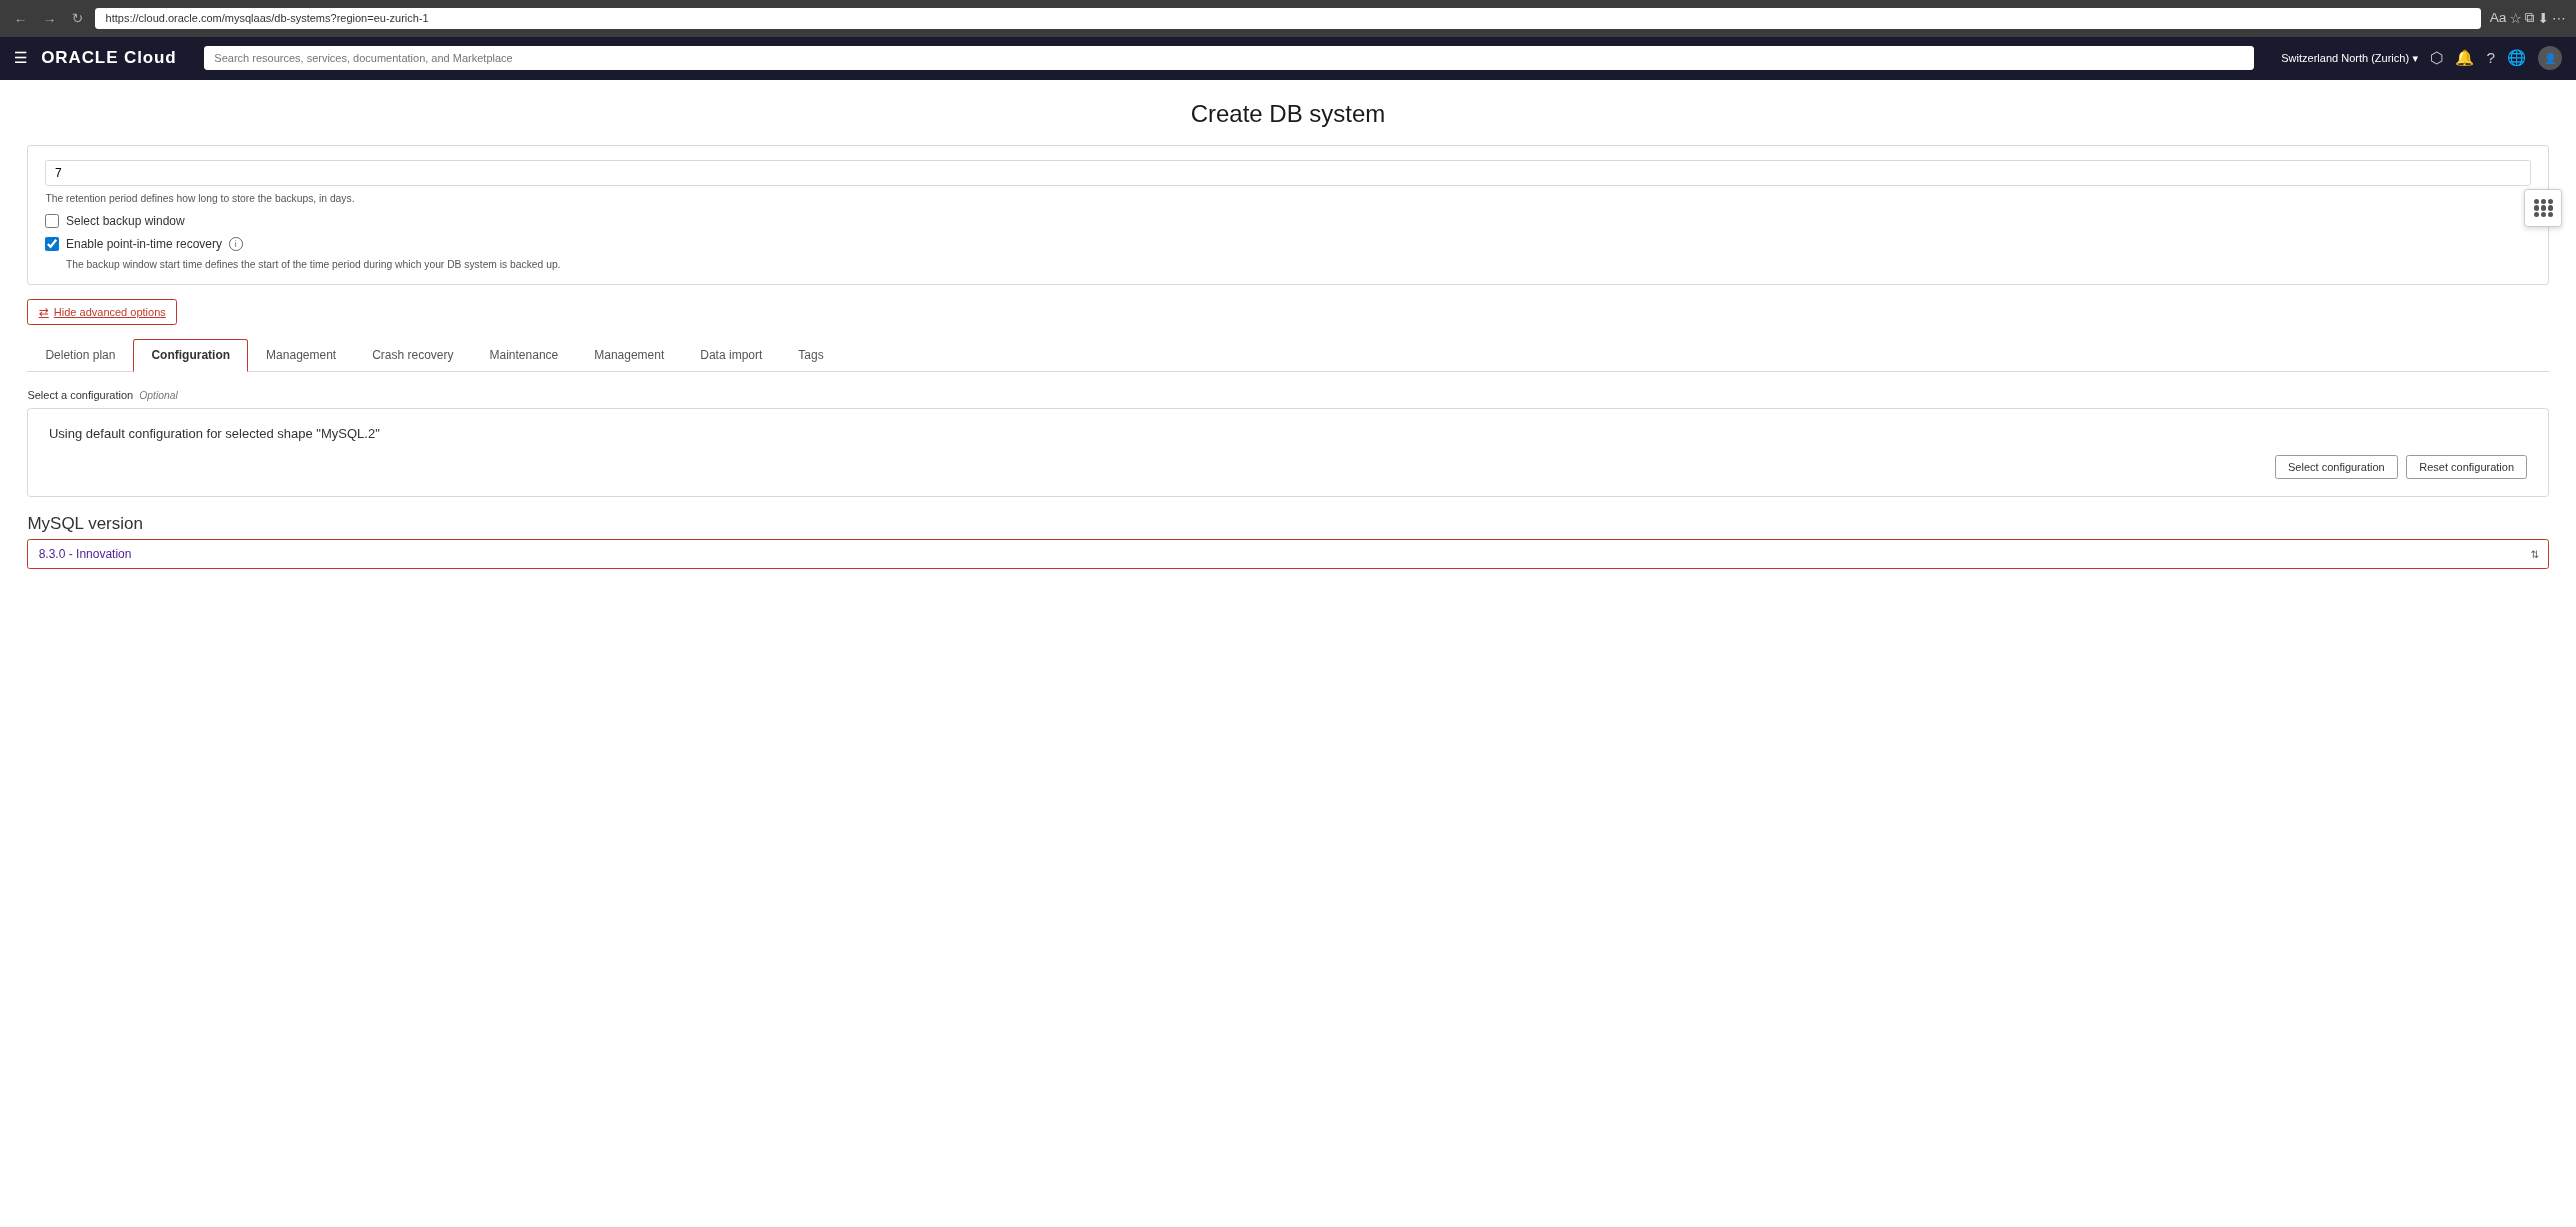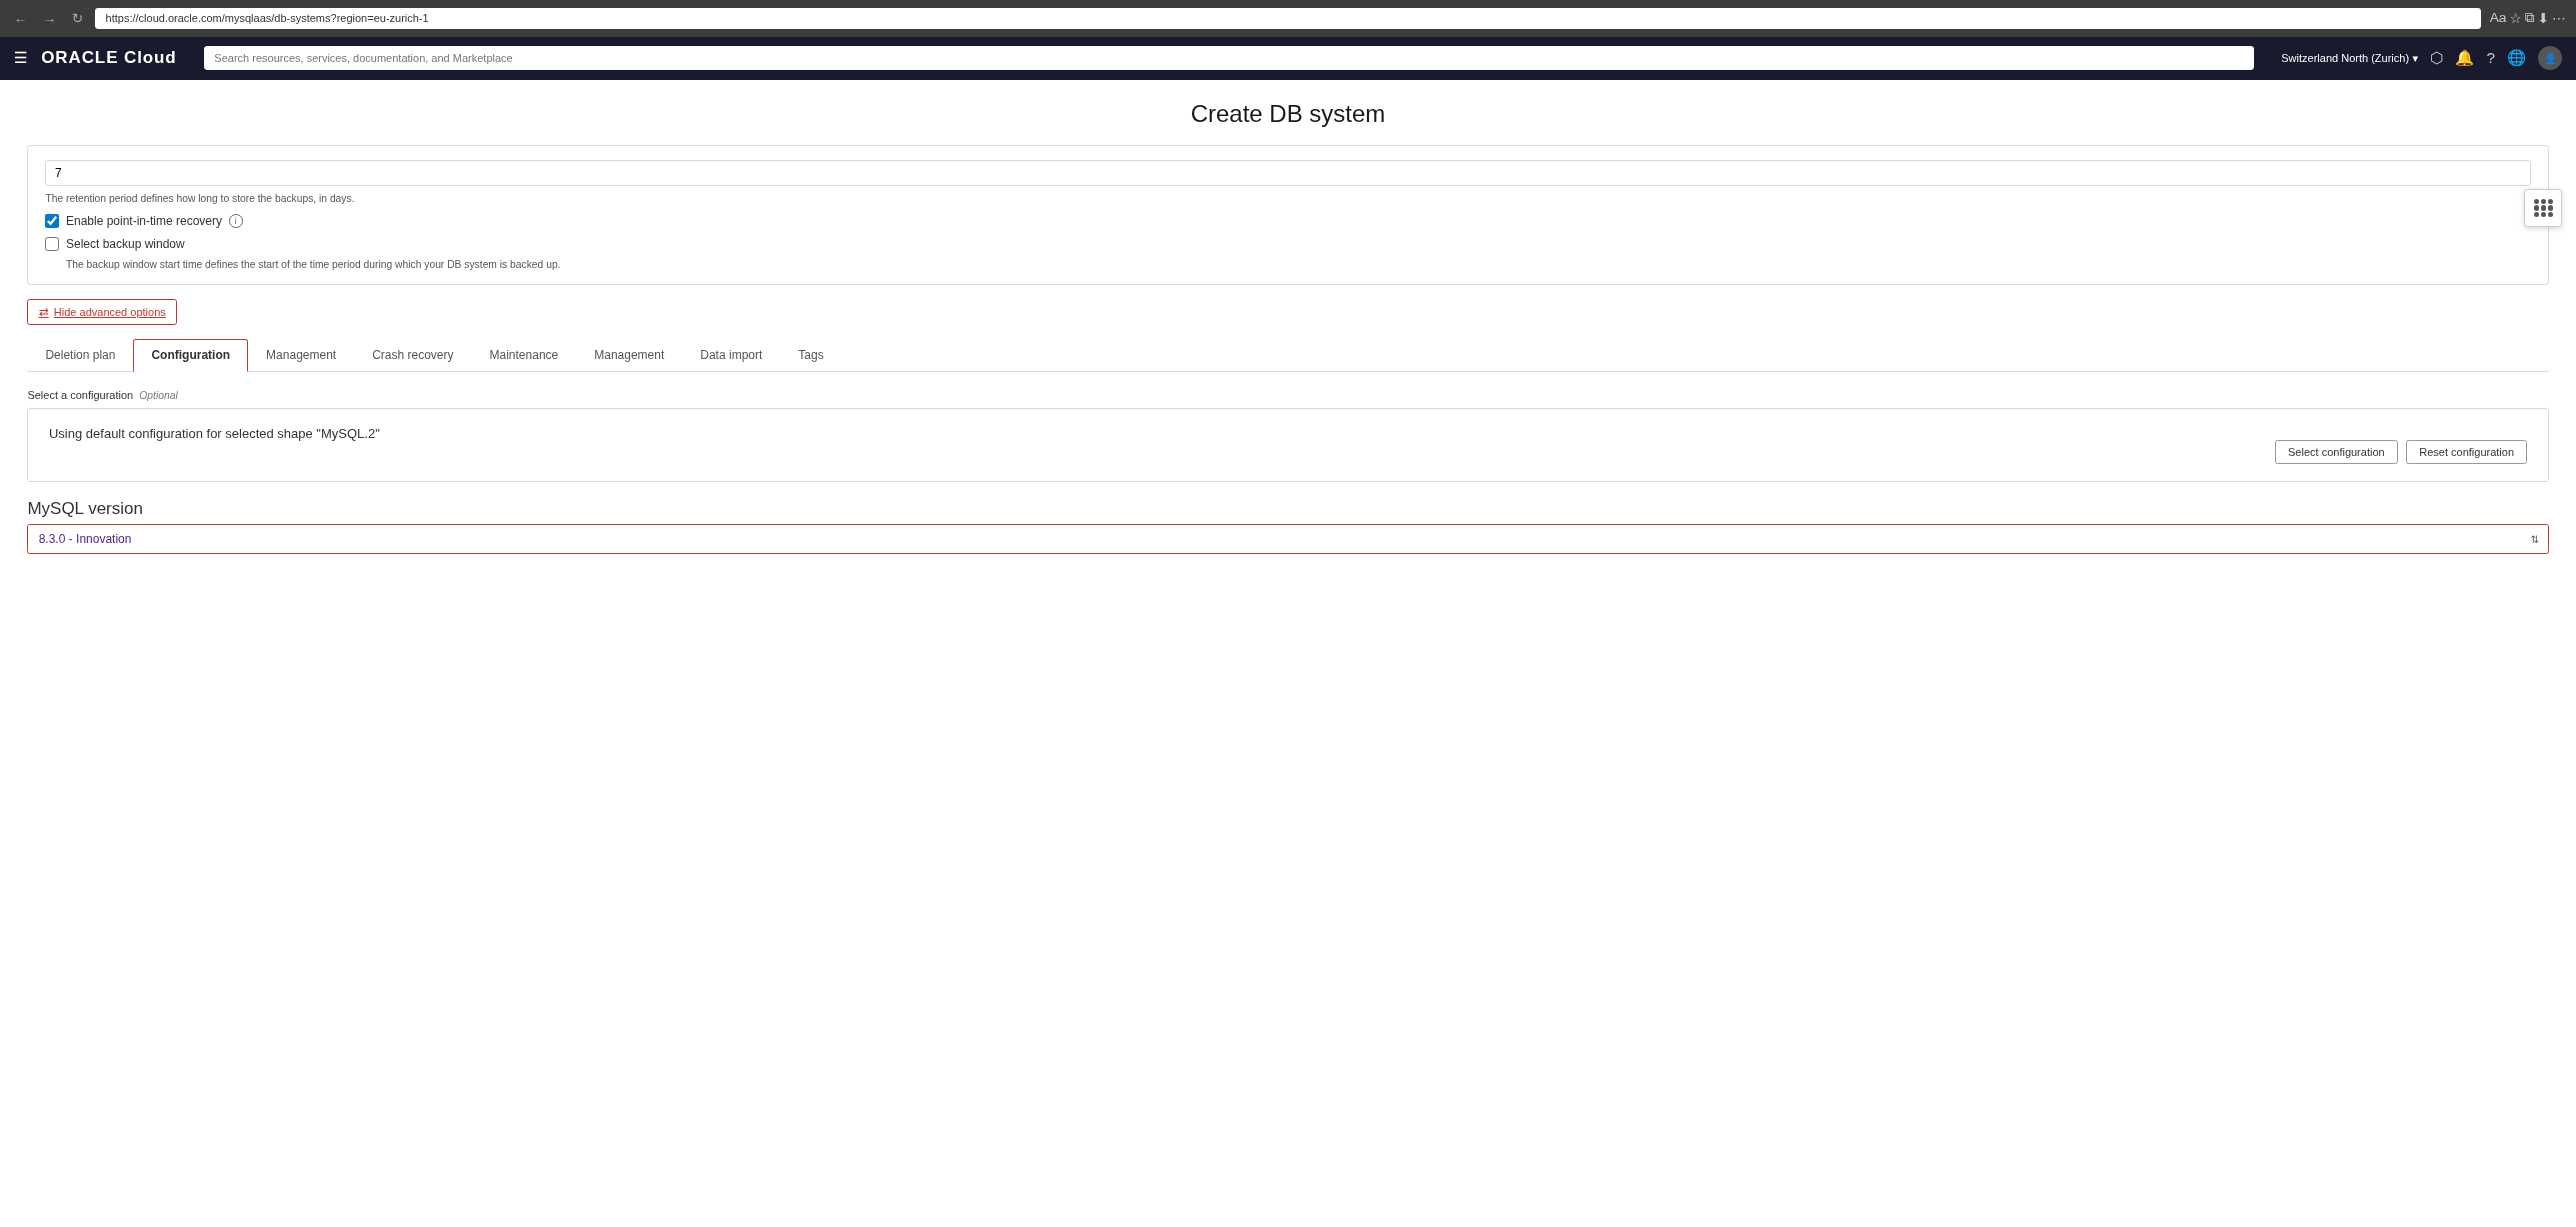--- a/index.html
+++ b/index.html
@@ -208,20 +208,21 @@
     }
 
     
     .config-box {
       border: 0.9px solid #d8d8d8;
       border-radius: 3.4px;
       padding: 17px 20.6px;
       margin-bottom: 17px;
       background: #fff;
       display: flex;
+      flex-direction: column;
     }
     .config-box-text {
       font-size: 13px;
       color: #333;
       flex: 1;
     }
     .config-box-actions {
       display: flex;
       justify-content: flex-end;
       gap: 8.6px;
@@ -346,28 +347,28 @@
 </div>
 
 <div class="main-content">
   <h1 class="page-title">Create DB system</h1>
 
   <div class="section-box">
     <input class="retention-input" type="text" value="7" style="">
     <p class="hint-text">The retention period defines how long to store the backups, in days.</p>
 
     <div class="checkbox-row">
+      <input type="checkbox" id="bw" style="">
+      <label for="bw" class="checkbox-label">Select backup window</label>
+    </div>
+
+    <div class="checkbox-row">
       <input type="checkbox" id="pitr" checked="" style="">
       <label for="pitr" class="checkbox-label">Enable point-in-time recovery</label>
       <span class="info-icon">i</span>
-    </div>
-
-    <div class="checkbox-row">
-      <input type="checkbox" id="bw" style="">
-      <label for="bw" class="checkbox-label">Select backup window</label>
     </div>
     <p class="backup-window-description">The backup window start time defines the start of the time period during which your DB system is backed up.</p>
   </div>
 
   <div class="advanced-options-row">
     <button class="advanced-options-btn">
       <span class="sliders-icon">⇄</span>
       <span>Hide advanced options</span>
     </button>
   </div>

